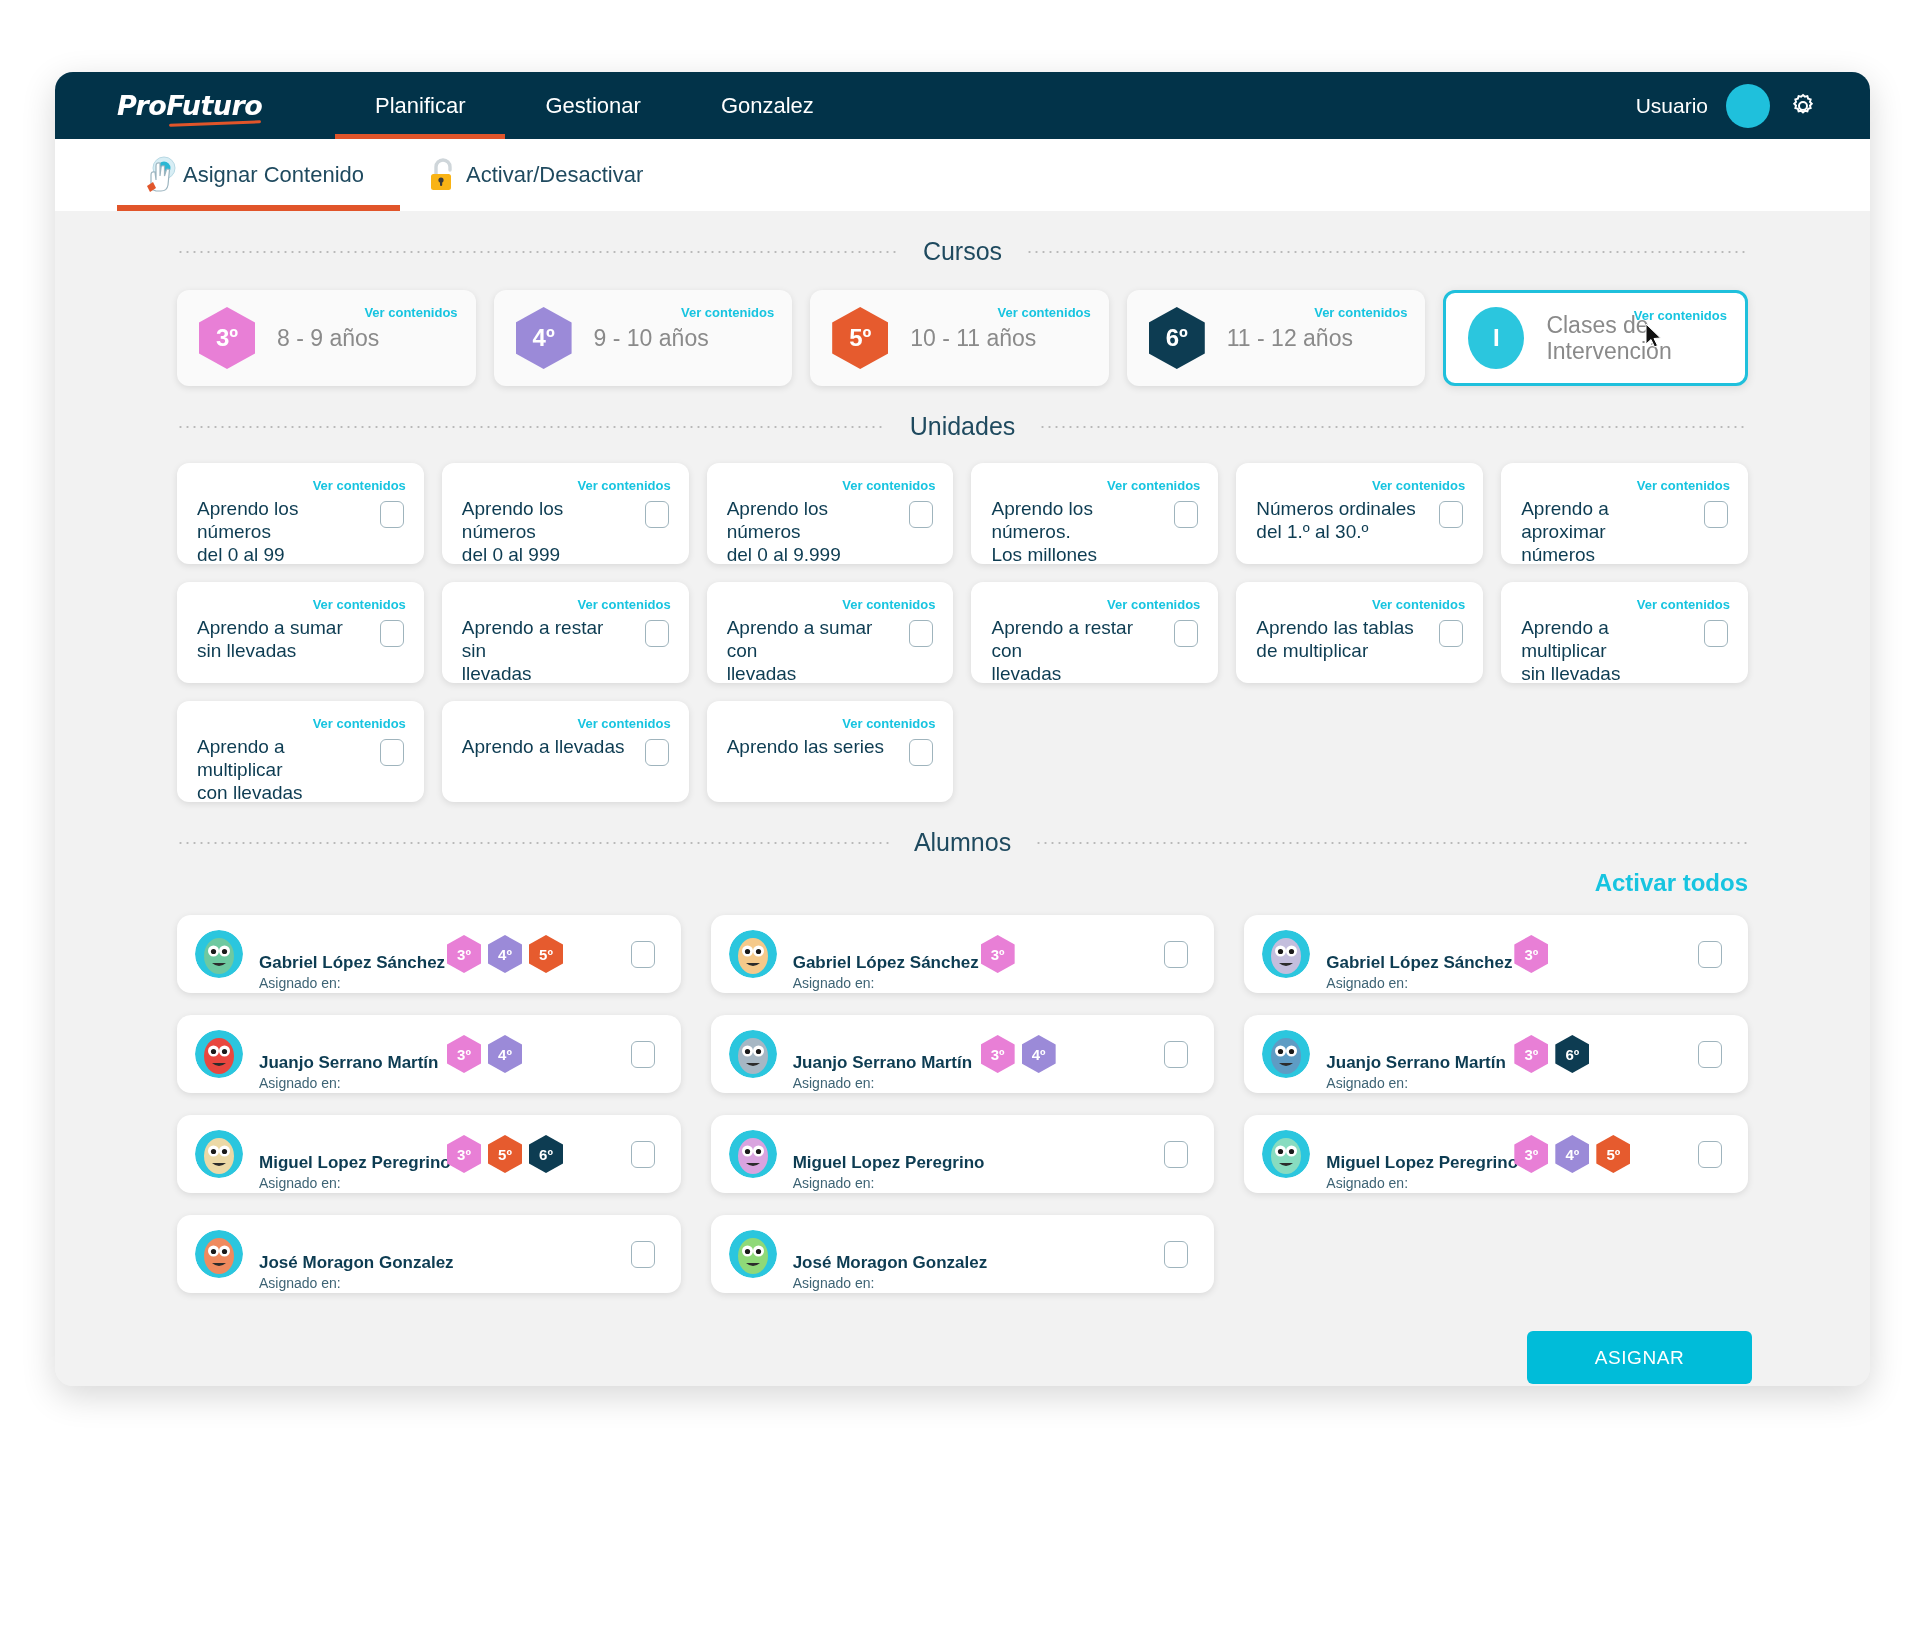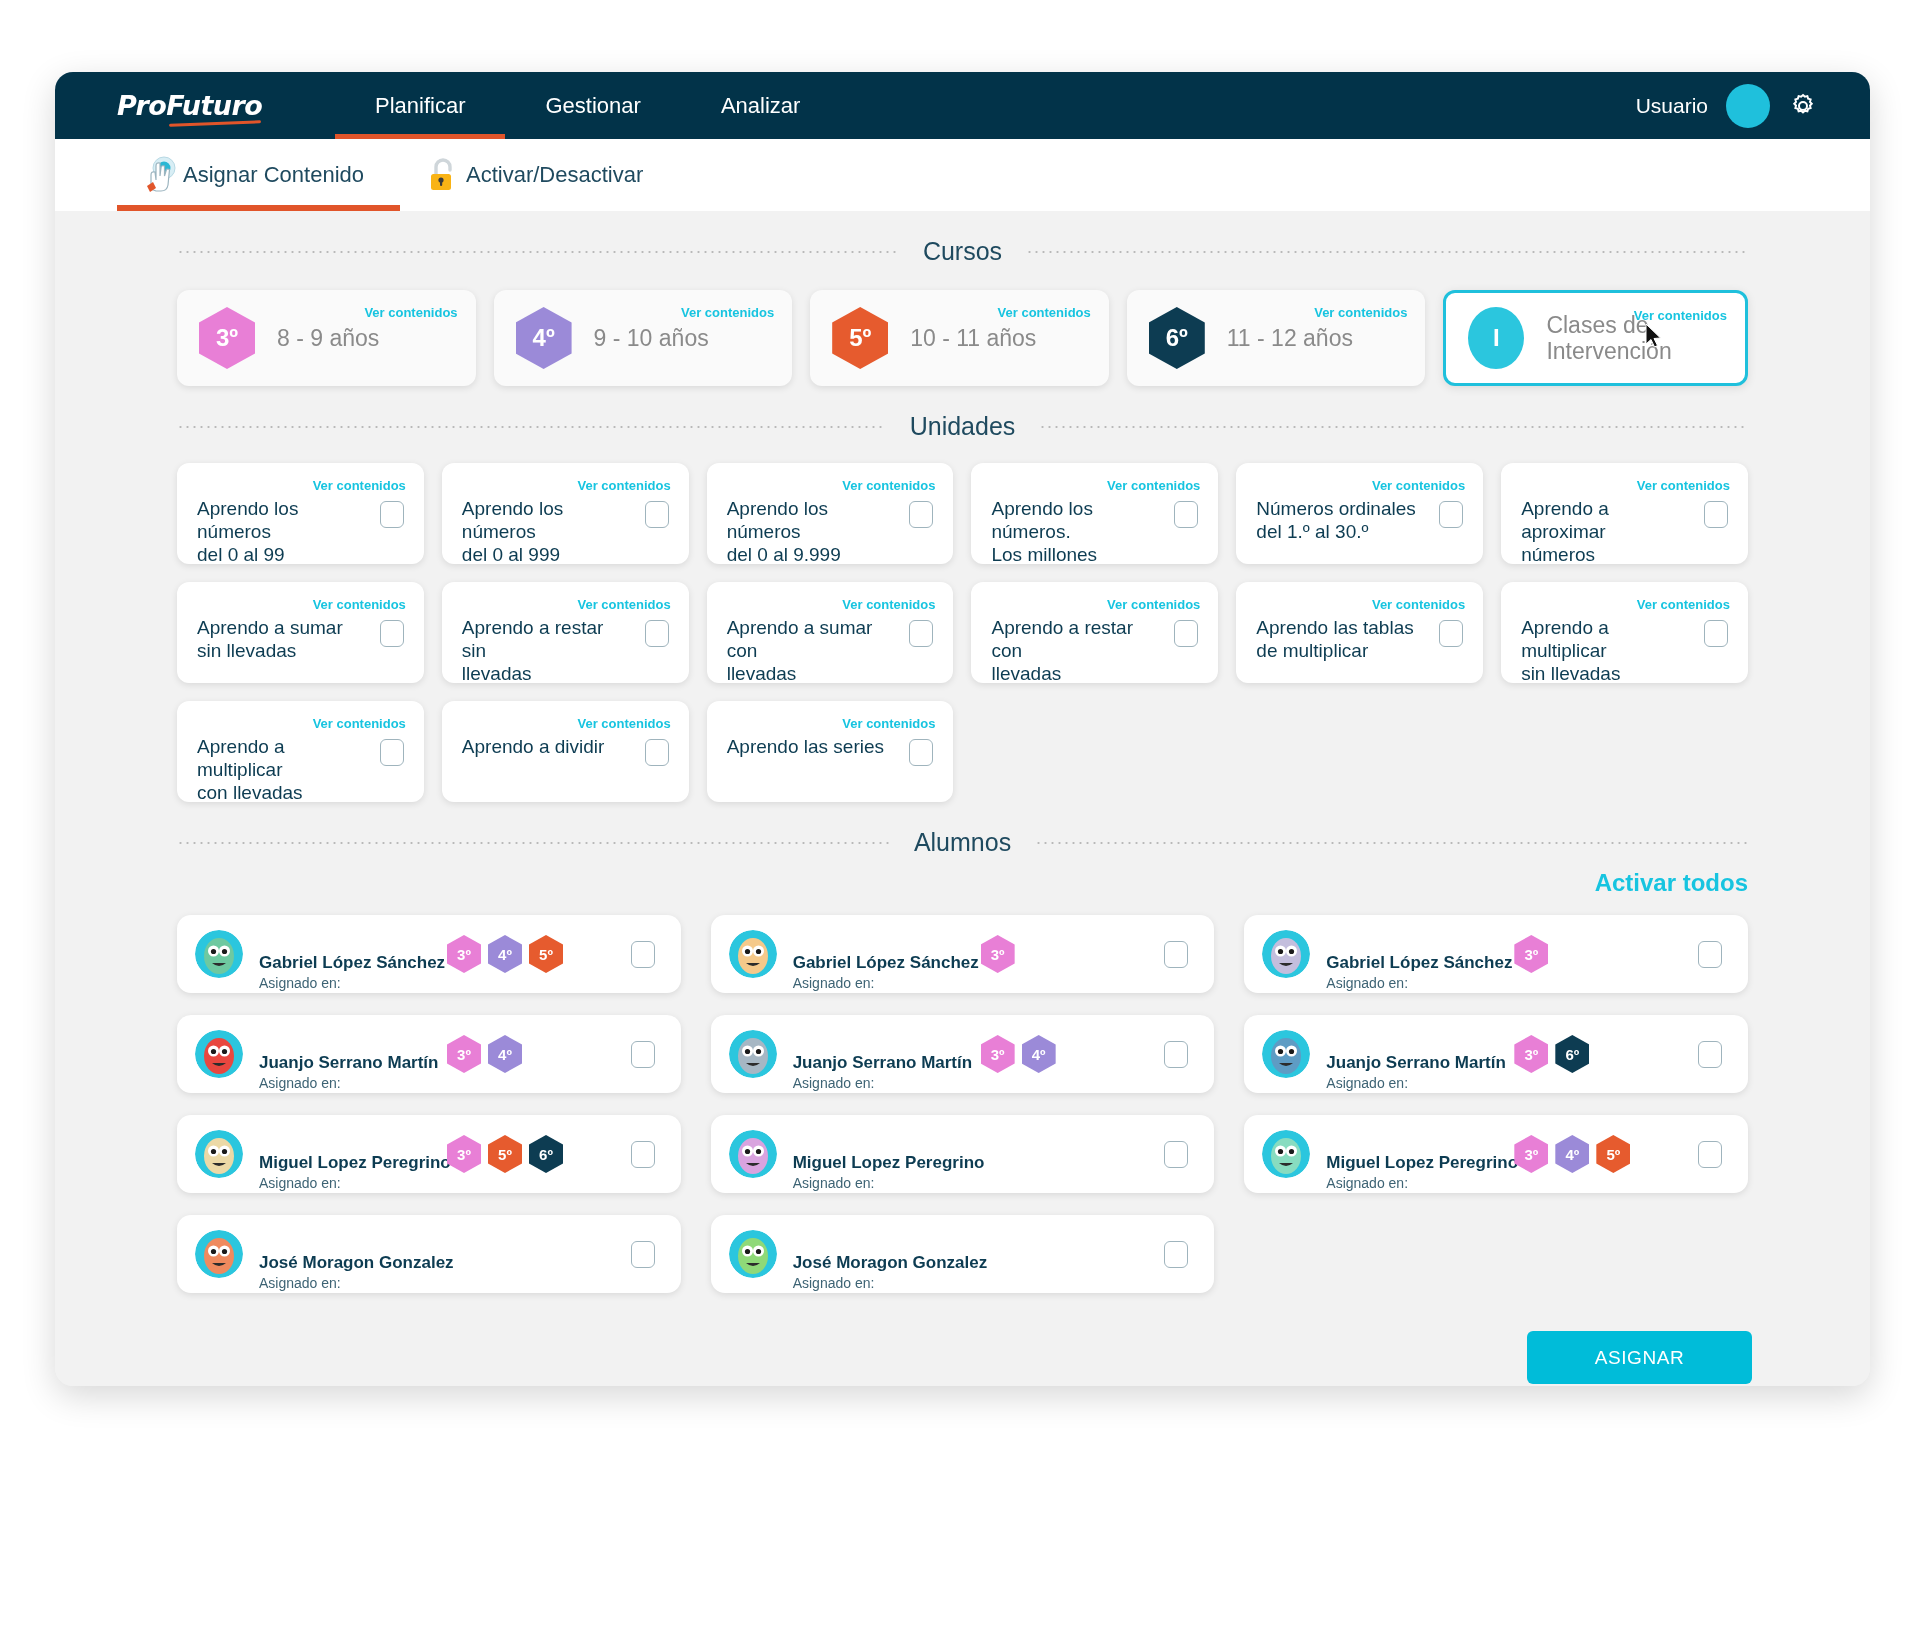--- a/index.html
+++ b/index.html
@@ -281,21 +281,21 @@
 <div class="app-frame">
 
   <div class="topnav">
     <div class="logo">
       <div class="logo-text">ProFuturo</div>
       <div class="logo-underline"></div>
     </div>
     <div class="nav-items" id="nav-items">
         <div class="nav-item active">Planificar</div>
         <div class="nav-item">Gestionar</div>
-        <div class="nav-item">Analizar</div>
+        <div class="nav-item">Gonzalez</div>
       </div>
     <div class="nav-right">
       <span class="user-label">Usuario</span>
       <div class="avatar-circle"></div>
       <span class="gear-icon">
         <svg viewBox="0 0 24 24" width="30" height="30" fill="none" stroke="#ffffff" stroke-width="1.6">
           <circle cx="12" cy="12" r="3.2"></circle>
           <path d="M12 3.2l1.5 1.4 2-0.5 0.6 2 2 0.6 -0.5 2 1.4 1.5 -1.4 1.5 0.5 2 -2 0.6 -0.6 2 -2-0.5 -1.5 1.4 -1.5-1.4 -2 0.5 -0.6-2 -2-0.6 0.5-2 -1.4-1.5 1.4-1.5 -0.5-2 2-0.6 0.6-2 2 0.5z"></path>
         </svg>
       </span>
@@ -445,21 +445,21 @@
           <div class="checkbox"></div>
         </div>
         <div class="unit-card">
           <div class="ver-contenidos">Ver contenidos</div>
           <div class="unit-title">Aprendo a multiplicar
 con llevadas</div>
           <div class="checkbox"></div>
         </div>
         <div class="unit-card">
           <div class="ver-contenidos">Ver contenidos</div>
-          <div class="unit-title">Aprendo a dividir</div>
+          <div class="unit-title">Aprendo a llevadas</div>
           <div class="checkbox"></div>
         </div>
         <div class="unit-card">
           <div class="ver-contenidos">Ver contenidos</div>
           <div class="unit-title">Aprendo las series</div>
           <div class="checkbox"></div>
         </div>
       </div>
 
     <div class="section-head">

